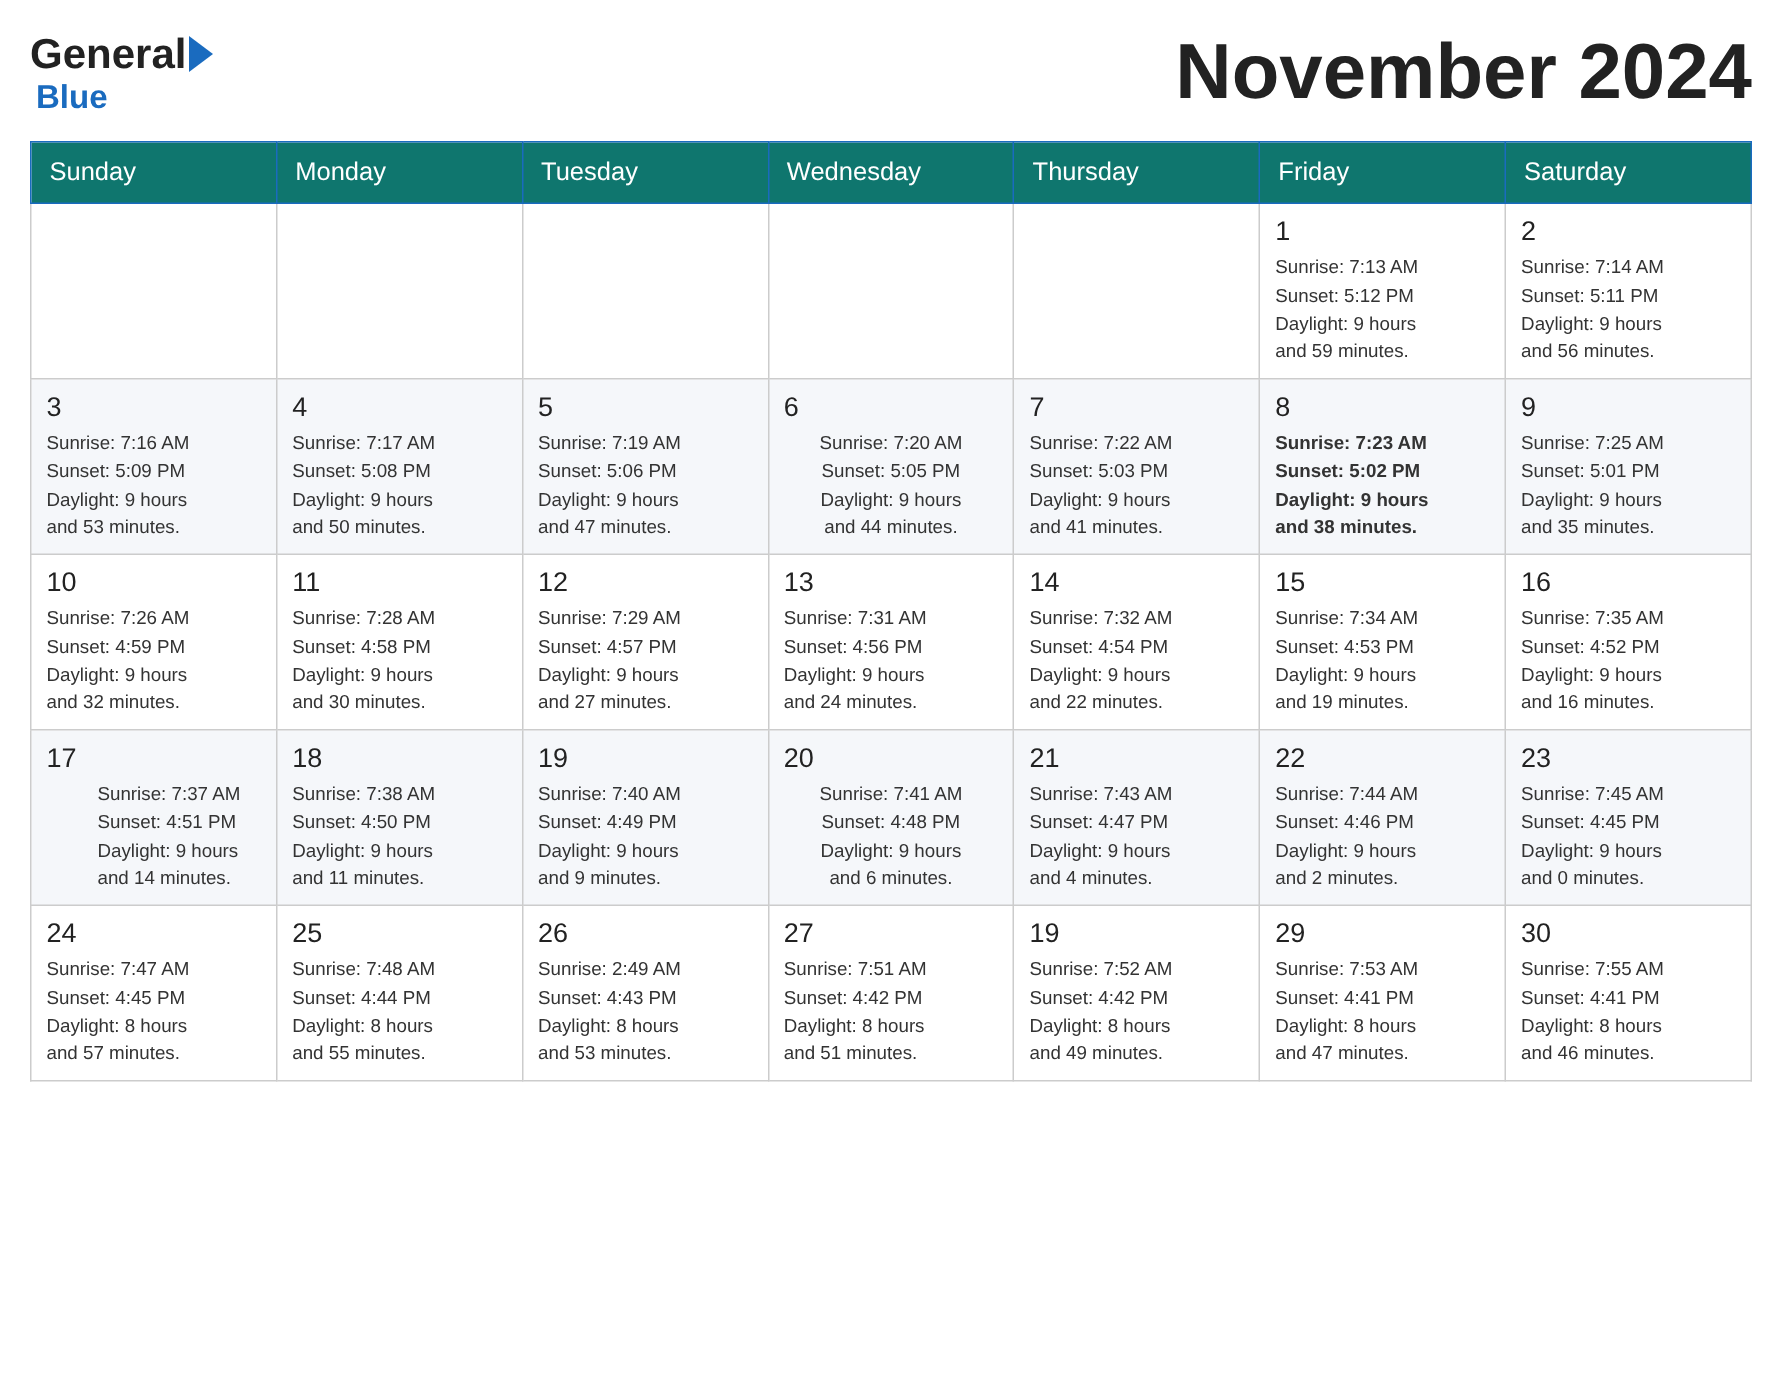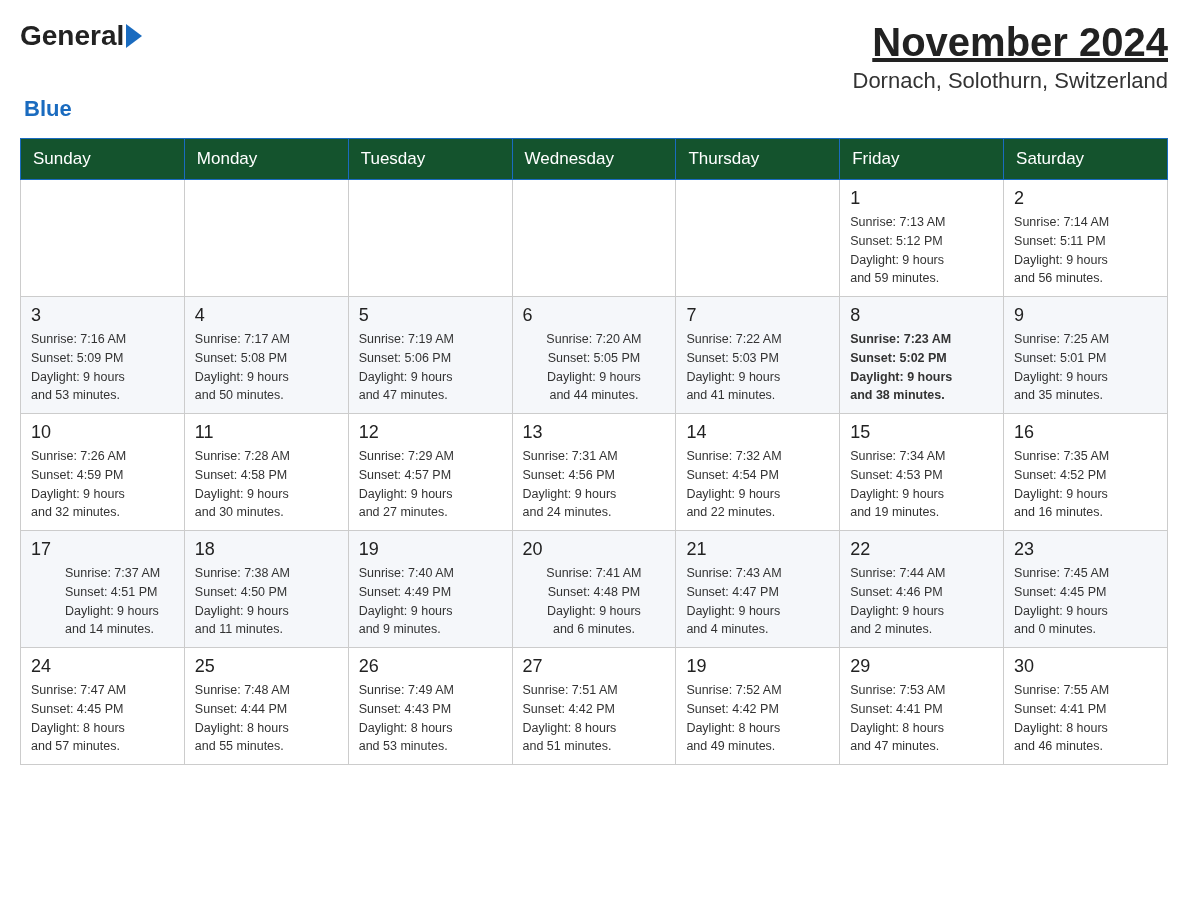--- a/index.html
+++ b/index.html
@@ -13,21 +13,20 @@
     .header-area {
       display: flex;
       justify-content: space-between;
       align-items: flex-start;
       margin-bottom: 16px;
     }
     .logo-area {
       display: flex;
       flex-direction: column;
       align-items: flex-start;
-      gap: 44px;
     }
     .logo-text {
       display: flex;
       align-items: center;
       font-size: 28px;
       font-weight: bold;
       color: #222;
     }
     .logo-arrow {
       width: 0;
@@ -41,38 +40,37 @@
     .logo-sub {
       color: #1a6bbf;
       font-size: 22px;
       font-weight: bold;
       margin-left: 4px;
     }
     .title-area {
       text-align: right;
     }
     .month-title {
-      font-size: 40px;
+      font-size: 52px;
       font-weight: bold;
       color: #222;
       line-height: 1.1;
-      text-decoration: underline;
     }
     .location-title {
       font-size: 22px;
       color: #333;
       margin-top: 4px;
     }
     .calendar-table {
       width: 100%;
       border-collapse: collapse;
       border: 1px solid #aaa;
     }
     .calendar-table th {
-      background-color: #14532d;
+      background-color: #0f766e;
       color: #fff;
       padding: 10px 12px;
       font-size: 17px;
       font-weight: normal;
       text-align: left;
       border: 1px solid #1a6bbf;
     }
     .calendar-table td {
       vertical-align: top;
       padding: 8px 10px;
@@ -108,21 +106,20 @@
 <div class="header-area">
   <div class="logo-area">
     <div class="logo-text">
       <span>General</span>
       <span class="logo-arrow"></span>
     </div>
     <div class="logo-sub">Blue</div>
   </div>
   <div class="title-area">
     <div class="month-title">November 2024</div>
-    <div class="location-title">Dornach, Solothurn, Switzerland</div>
   </div>
 </div>
 
 <table class="calendar-table">
   <thead>
     <tr>
       <th>Sunday</th>
       <th>Monday</th>
       <th>Tuesday</th>
       <th>Wednesday</th>
@@ -316,21 +313,21 @@
         </td>
         <td>
           <span class="day-number">25</span>
           <div class="day-info" style="white-space: pre-line;">Sunrise: 7:48 AM
 Sunset: 4:44 PM
 Daylight: 8 hours
 and 55 minutes.</div>
         </td>
         <td>
           <span class="day-number">26</span>
-          <div class="day-info" style="white-space: pre-line;">Sunrise: 7:49 AM
+          <div class="day-info" style="white-space: pre-line;">Sunrise: 2:49 AM
 Sunset: 4:43 PM
 Daylight: 8 hours
 and 53 minutes.</div>
         </td>
         <td>
           <span class="day-number">27</span>
           <div class="day-info" style="white-space: pre-line;">Sunrise: 7:51 AM
 Sunset: 4:42 PM
 Daylight: 8 hours
 and 51 minutes.</div>

